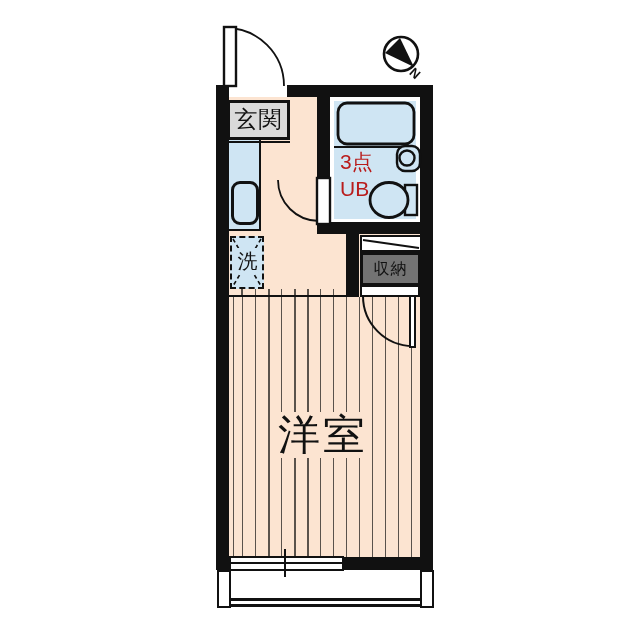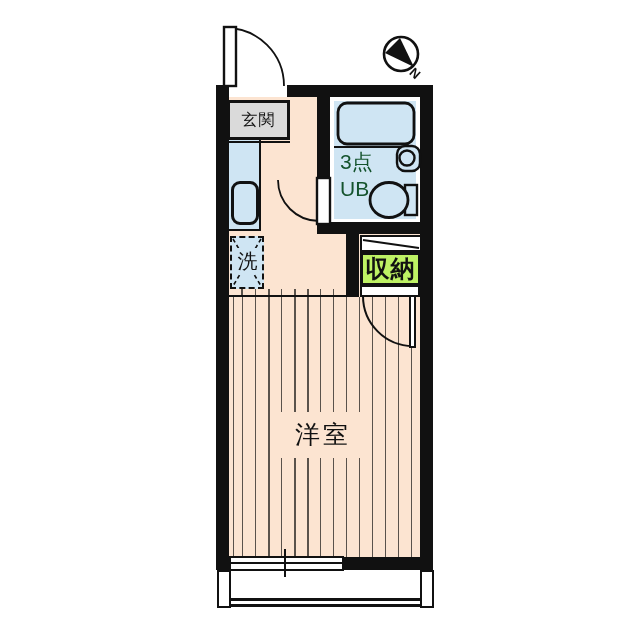--- a/index.html
+++ b/index.html
@@ -36,39 +36,39 @@
   <div class="abs blue" style="left:231px;top:181px;width:22px;height:38px;border:3px solid #111;border-radius:9px;"></div>
 
   <div class="abs blue" style="left:230px;top:236px;width:30px;height:49px;border:2px dashed #111;">
     <svg width="30" height="49" viewBox="0 0 30 49">
       <line x1="1" y1="1" x2="29" y2="48" stroke="#111" stroke-width="1.6" stroke-dasharray="4 3"></line>
       <line x1="29" y1="1" x2="1" y2="48" stroke="#111" stroke-width="1.6" stroke-dasharray="4 3"></line>
     </svg>
   </div>
   <div class="label blue" style="left:236px;top:248px;width:24px;height:26px;font-size:20px;">洗</div>
 
-  <div class="label" style="left:227px;top:100px;width:57px;height:34px;background:#dadada;border:3px solid #111;font-size:16px;">玄関</div>
+  <div class="label" style="left:227px;top:100px;width:57px;height:34px;background:#dadada;border:3px solid #111;font-size:23px;">玄関</div>
   <div class="abs" style="left:227px;top:141px;width:63px;height:2px;background:#111;"></div>
 
   <div class="wall" style="left:216px;top:85px;width:12px;height:12px;"></div>
   <div class="wall" style="left:287px;top:85px;width:146px;height:12px;"></div>
   <div class="wall" style="left:216px;top:85px;width:13px;height:485px;"></div>
   <div class="wall" style="left:420px;top:85px;width:13px;height:485px;"></div>
   <div class="wall" style="left:343px;top:557px;width:77px;height:13px;"></div>
   <div class="wall" style="left:317px;top:97px;width:13px;height:82px;"></div>
   <div class="wall" style="left:317px;top:222px;width:103px;height:12px;"></div>
   <div class="wall" style="left:346px;top:233px;width:13px;height:64px;"></div>
   <div class="wall" style="left:360px;top:248px;width:60px;height:5px;"></div>
 
   <div class="abs" style="left:360px;top:235px;width:58px;height:13px;background:#fff;border:2px solid #111;">
     <svg width="58" height="13" viewBox="0 0 58 13">
       <line x1="1" y1="3" x2="57" y2="11" stroke="#111" stroke-width="1.8"></line>
     </svg>
   </div>
-  <div class="label" style="left:360px;top:252px;width:55px;height:28px;background:#bef264;border:3px solid #111;font-size:24px;font-weight:bold;">収納</div>
+  <div class="label" style="left:360px;top:252px;width:55px;height:28px;background:#737373;border:3px solid #111;font-size:16px;">収納</div>
   <div class="abs" style="left:360px;top:285px;width:56px;height:8px;background:#fff;border:2px solid #111;"></div>
 
   <div class="abs" style="left:229px;top:556px;width:111px;height:11px;background:#fff;border:2px solid #111;">
     <div class="abs" style="left:0;top:4px;width:111px;height:2px;background:#111;"></div>
   </div>
   <div class="abs" style="left:284px;top:549px;width:2px;height:28px;background:#111;"></div>
 
   <div class="abs" style="left:222px;top:598px;width:207px;height:2.5px;background:#111;"></div>
   <div class="abs" style="left:222px;top:604px;width:207px;height:2.5px;background:#111;"></div>
   <div class="abs" style="left:217px;top:570px;width:10px;height:34px;background:#fff;border:2px solid #111;"></div>
@@ -91,22 +91,22 @@
     <circle cx="407" cy="158" r="7.5" fill="#cfe5f3" stroke="#111" stroke-width="2.4"></circle>
     <rect x="405" y="185" width="12" height="30" fill="#cfe5f3" stroke="#111" stroke-width="2.4"></rect>
     <ellipse cx="389" cy="200" rx="19" ry="17.5" fill="#cfe5f3" stroke="#111" stroke-width="2.8"></ellipse>
 
     <g>
       <circle cx="401" cy="54" r="17" fill="#fff" stroke="#111" stroke-width="2.6"></circle>
       <polygon points="400,38 385,53 414,67" fill="#111"></polygon>
     </g>
   </svg>
 
-  <div class="abs" style="left:340px;top:148px;width:54px;font-size:21px;line-height:27px;color:#14532d;">
+  <div class="abs" style="left:340px;top:148px;width:54px;font-size:21px;line-height:27px;color:#b91c1c;">
     <div>3点</div>
     <div>UB</div>
   </div>
 
-  <div class="label" style="left:277px;top:412px;width:92px;height:46px;background:#fce4d1;font-size:25px;letter-spacing:3px;">洋室</div>
+  <div class="label" style="left:277px;top:412px;width:92px;height:46px;background:#fce4d1;font-size:42px;letter-spacing:3px;">洋室</div>
 
   <div class="label" style="left:407px;top:66px;width:16px;height:16px;font-size:13px;font-weight:600;transform:rotate(42deg);">N</div>
 
 </div>
 
 </body></html>

